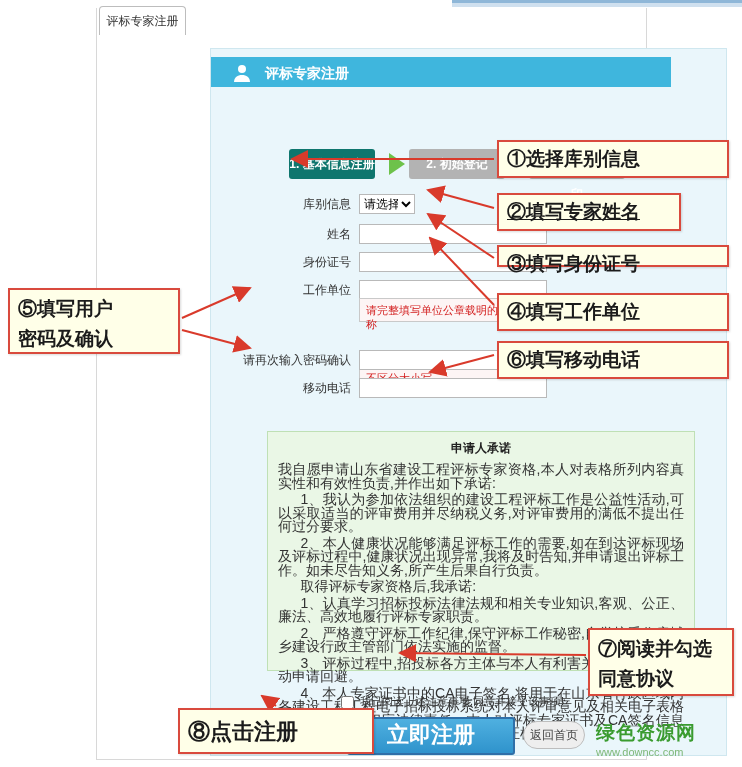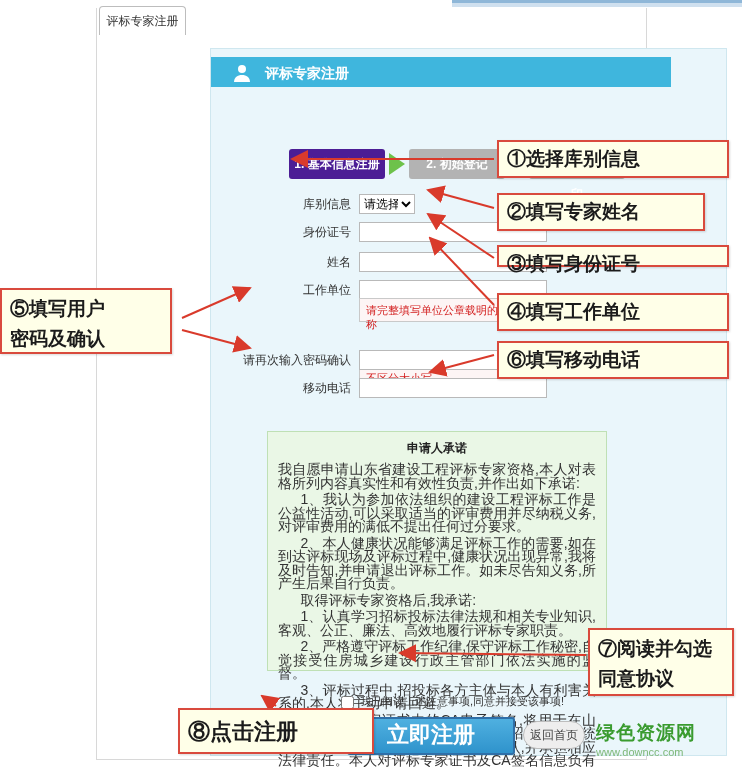--- a/index.html
+++ b/index.html
@@ -47,21 +47,21 @@
   }
   .header-bar .hb-title{vertical-align:middle;}
 
   
   .steps{position:absolute;left:0;top:100px;width:515px;height:34px;}
   .step{
     position:absolute;top:0;height:30px;line-height:30px;
     color:#ffffff;font-size:12px;font-weight:bold;text-align:center;
     border-radius:3px;
   }
-  .step-1{left:78px;width:96px;background:#4c1d95;}
+  .step-1{left:78px;width:86px;background:#0f766e;}
   .step-2{left:198px;width:96px;background:#b3b3b3;}
   .step-3{left:318px;width:96px;background:#b3b3b3;}
   .arrow{
     position:absolute;top:4px;width:0;height:0;
     border-top:11px solid transparent;border-bottom:11px solid transparent;
     border-left:16px solid #6dc24a;
   }
   .arrow-1{left:178px;}
   .arrow-2{left:298px;}
 
@@ -84,21 +84,21 @@
     position:absolute;left:148px;width:174px;
     border:1px solid #c9c9c9;background:#fdf5f5;
     color:#d32020;font-size:11px;line-height:14px;
     padding:4px 6px;
   }
   .hint-1{top:104px;height:14px;}
   .hint-2{top:158px;height:28px;}
 
   
   .promise{
-    position:absolute;left:56px;top:382px;width:340px;height:240px;
+    position:absolute;left:56px;top:382px;width:428px;height:240px;
     background:#eaf7e6;border:1px solid #bfe0b5;
     padding:6px 10px;box-sizing:border-box;
   }
   .promise h4{
     margin:2px 0 6px 0;text-align:center;font-size:12px;color:#222;font-weight:bold;
   }
   .promise p{
     margin:0 0 3px 0;font-size:14px;line-height:13.5px;color:#333;text-indent:0;
     text-align:justify;
   }
@@ -123,25 +123,25 @@
   }
 
   
   .callout{
     position:absolute;background:#ffffe8;border:2px solid #d94a3d;
     color:#1b1b1b;font-size:19px;font-weight:bold;line-height:26px;
     padding:4px 8px;box-sizing:border-box;
     box-shadow:1px 1px 2px rgba(0,0,0,.15);
   }
   .c1{left:497px;top:140px;width:232px;height:38px;}
-  .c2{left:497px;top:193px;width:208px;height:38px;}
+  .c2{left:497px;top:193px;width:184px;height:38px;text-decoration:underline;}
   .c3{left:497px;top:245px;width:232px;height:22px;}
   .c4{left:497px;top:293px;width:232px;height:38px;}
   .c6{left:497px;top:341px;width:232px;height:38px;}
-  .c5{left:0;top:288px;width:172px;height:66px;line-height:30px;}
+  .c5{left:8px;top:288px;width:172px;height:66px;line-height:30px;}
   .c7{left:588px;top:628px;width:146px;height:68px;line-height:30px;}
   .c8{left:178px;top:708px;width:196px;height:46px;line-height:36px;font-size:22px;}
 
   svg.anno{position:absolute;left:0;top:0;width:742px;height:767px;pointer-events:none;}
 
   
   .wm{
     position:absolute;left:596px;top:720px;text-align:left;
   }
   .wm .wm1{font-size:19px;font-weight:bold;color:#3a9b2f;letter-spacing:1px;}
@@ -182,29 +182,29 @@
 
       <div class="frow">
         <div class="flabel">库别信息</div>
         <div class="fctrl">
           <select class="sel">
             <option>请选择</option>
           </select>
         </div>
       </div>
 
-      <div class="frow">
-        <div class="flabel">身份证号</div>
-        <div class="fctrl">
-          <input class="txt" type="text" value="" style="">
-        </div>
-      </div>
-
       <div class="frow" style="margin-top:8px;">
         <div class="flabel">姓名</div>
+        <div class="fctrl">
+          <input class="txt" type="text" value="" style="">
+        </div>
+      </div>
+
+      <div class="frow">
+        <div class="flabel">身份证号</div>
         <div class="fctrl">
           <input class="txt" type="text" value="" style="">
         </div>
       </div>
 
       <div class="frow">
         <div class="flabel">工作单位</div>
         <div class="fctrl">
           <input class="txt" type="text" value="" style="">
         </div>

